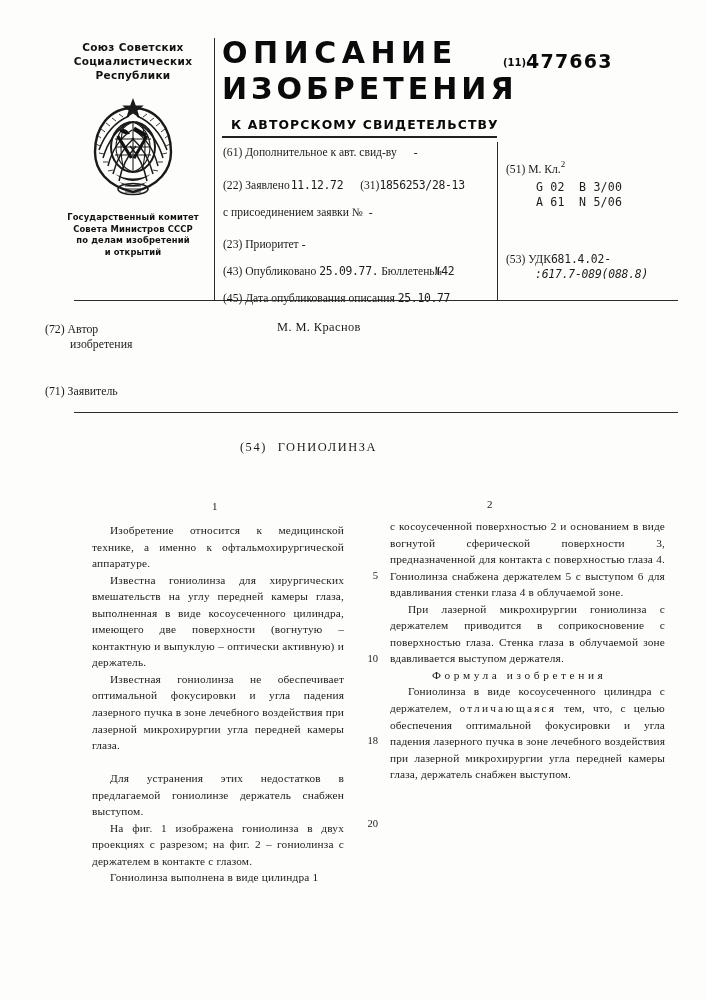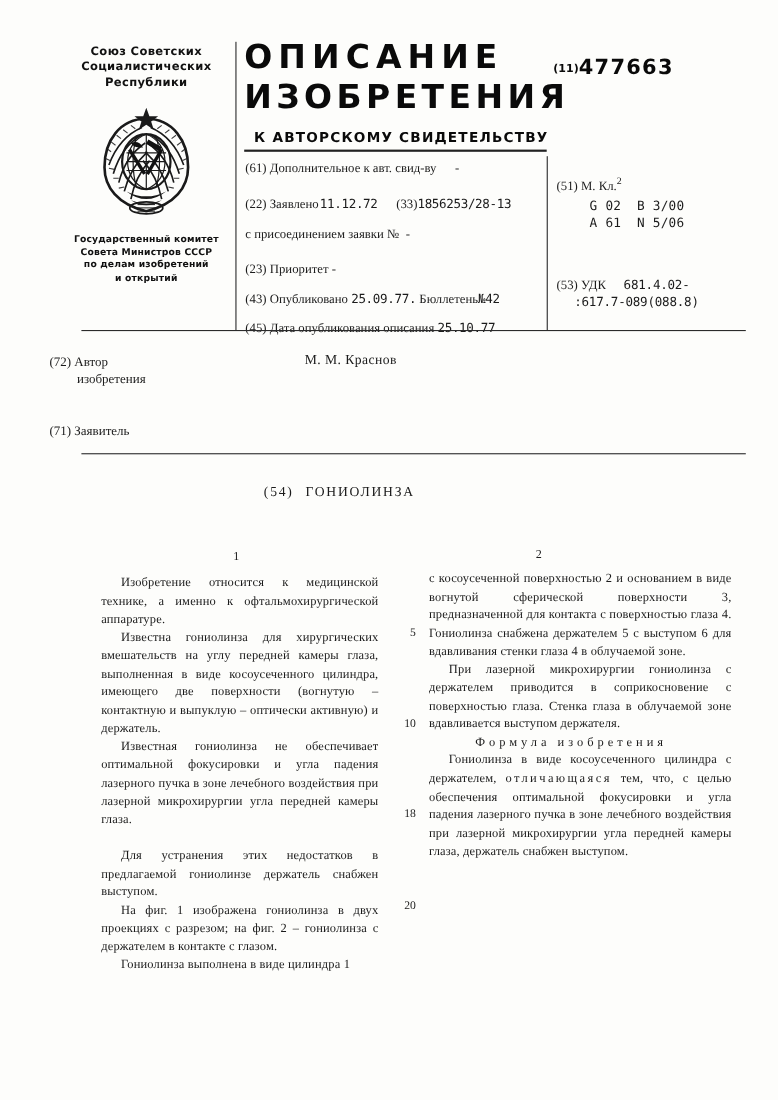--- a/index.html
+++ b/index.html
@@ -157,26 +157,25 @@
     letter-spacing: 0.2px;
     white-space: pre;
   }
   .udk-block {
     position: absolute;
     left: 506px; top: 240px;
     font-size: 11.6px;
     line-height: 15px;
     white-space: nowrap;
   }
-  .udk-2 { margin-left: 29px; }
+  .udk-2 { margin-left: 29px; font-style: italic; }
   .mono-udk {
     font-family: "DejaVu Sans Mono", monospace;
     font-size: 11.4px;
     letter-spacing: -0.2px;
-    margin-left: 16px;
   }
 
   .hrule {
     position: absolute;
     background: #2b2b2b;
   }
   .hrule-top  { left: 74px;  top: 300px; width: 604px; height: 1.4px; }
   .hrule-mid  { left: 74px;  top: 412px; width: 604px; height: 1.4px; }
 
   
@@ -335,21 +334,21 @@
     </div>
 
     <div class="biblio">
       <div class="bib-row" style="left:0; top:0;">
         <span>(61) Дополнительное к авт. свид-ву</span>
         <span style="margin-left:14px;">-</span>
       </div>
 
       <div class="bib-row" style="left:0; top:33px;">
         <span>(22) Заявлено</span><span class="mono-num" style="margin-left:1px;">11.12.72</span>
-        <span style="margin-left:14px;">(33)</span><span class="mono-num">1856253/28-13</span>
+        <span style="margin-left:14px;">(31)</span><span class="mono-num">1856253/28-13</span>
       </div>
 
       <div class="bib-row" style="left:0; top:60px;">
         <span>с присоединением заявки №</span>
         <span style="margin-left:3px;">-</span>
       </div>
 
       <div class="bib-row" style="left:0; top:92px;">
         <span>(23) Приоритет</span><span style="margin-left:3px;">-</span>
       </div>

